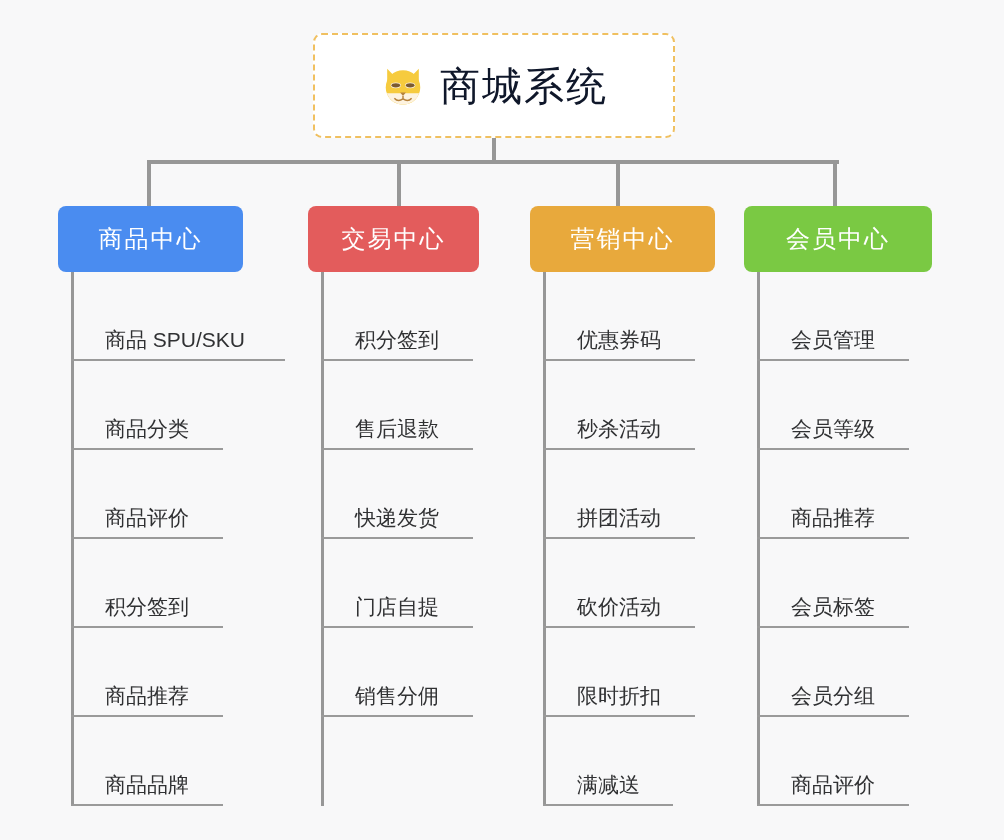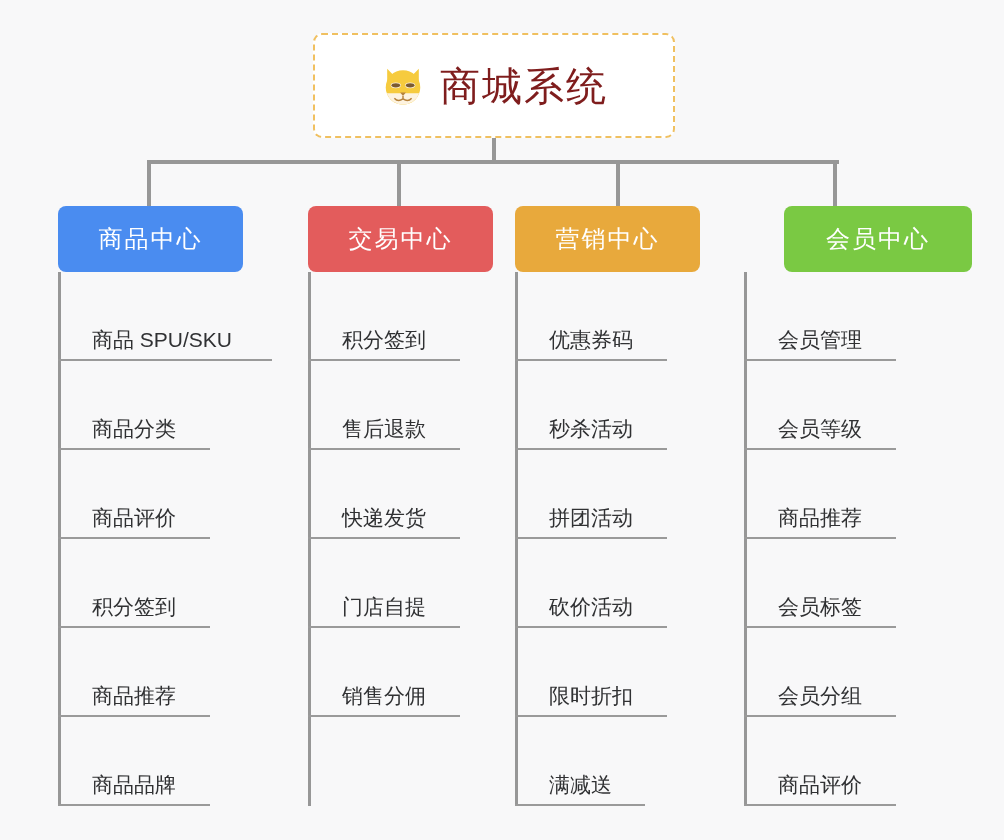--- a/index.html
+++ b/index.html
@@ -36,21 +36,21 @@
     gap: 14px;
   }
   .root-icon {
     width: 46px;
     height: 46px;
     display: block;
     flex: 0 0 auto;
   }
   .root-title {
     font-size: 40px;
-    color: #7f1d1d;
+    color: #0f172a;
     letter-spacing: 2px;
     line-height: 1;
     white-space: nowrap;
   }
 
   
   .conn {
     position: absolute;
     background: #979797;
   }
@@ -89,20 +89,21 @@
     font-size: 24px;
     color: #ffffff;
     letter-spacing: 2px;
     line-height: 1;
     white-space: nowrap;
   }
 
   
   .leaf-list {
     position: relative;
+    margin-left: 13px;
     padding-left: 0;
   }
   .leaf-spine {
     position: absolute;
     left: 0;
     top: 0;
     width: 3px;
     background: #979797;
   }
   .leaf-item {
@@ -182,21 +183,21 @@
             <div class="leaf-underline" style="width: 152px;"></div>
             <span class="leaf-label">商品推荐</span>
           </div>
           <div class="leaf-item">
             <div class="leaf-underline" style="width: 152px;"></div>
             <span class="leaf-label">商品品牌</span>
           </div>
         </div>
       </div>
       <div class="column" style="left: 308px; width: 185px;">
-        <div class="cat-box" style="background: rgb(227, 92, 92); width: 185px;">
+        <div class="cat-box" style="background: rgb(227, 92, 92); width: 171px;">
           <span class="cat-label">交易中心</span>
         </div>
         <div class="leaf-list">
           <div class="leaf-spine" style="background: rgb(151, 151, 151); height: 534px;"></div>
           <div class="leaf-item">
             <div class="leaf-underline" style="width: 152px;"></div>
             <span class="leaf-label">积分签到</span>
           </div>
           <div class="leaf-item">
             <div class="leaf-underline" style="width: 152px;"></div>
@@ -209,21 +210,21 @@
           <div class="leaf-item">
             <div class="leaf-underline" style="width: 152px;"></div>
             <span class="leaf-label">门店自提</span>
           </div>
           <div class="leaf-item">
             <div class="leaf-underline" style="width: 152px;"></div>
             <span class="leaf-label">销售分佣</span>
           </div>
         </div>
       </div>
-      <div class="column" style="left: 515px; width: 185px;">
+      <div class="column" style="left: 530px; width: 185px;">
         <div class="cat-box" style="background: rgb(232, 169, 60); width: 185px;">
           <span class="cat-label">营销中心</span>
         </div>
         <div class="leaf-list">
           <div class="leaf-spine" style="background: rgb(151, 151, 151); height: 534px;"></div>
           <div class="leaf-item">
             <div class="leaf-underline" style="width: 152px;"></div>
             <span class="leaf-label">优惠券码</span>
           </div>
           <div class="leaf-item">
@@ -242,21 +243,21 @@
             <div class="leaf-underline" style="width: 152px;"></div>
             <span class="leaf-label">限时折扣</span>
           </div>
           <div class="leaf-item">
             <div class="leaf-underline" style="width: 130px;"></div>
             <span class="leaf-label">满减送</span>
           </div>
         </div>
       </div>
       <div class="column" style="left: 744px; width: 188px;">
-        <div class="cat-box" style="background: rgb(122, 201, 67); width: 188px; margin-left: 40px;">
+        <div class="cat-box" style="background: rgb(122, 201, 67); width: 188px;">
           <span class="cat-label">会员中心</span>
         </div>
         <div class="leaf-list">
           <div class="leaf-spine" style="background: rgb(151, 151, 151); height: 534px;"></div>
           <div class="leaf-item">
             <div class="leaf-underline" style="width: 152px;"></div>
             <span class="leaf-label">会员管理</span>
           </div>
           <div class="leaf-item">
             <div class="leaf-underline" style="width: 152px;"></div>

